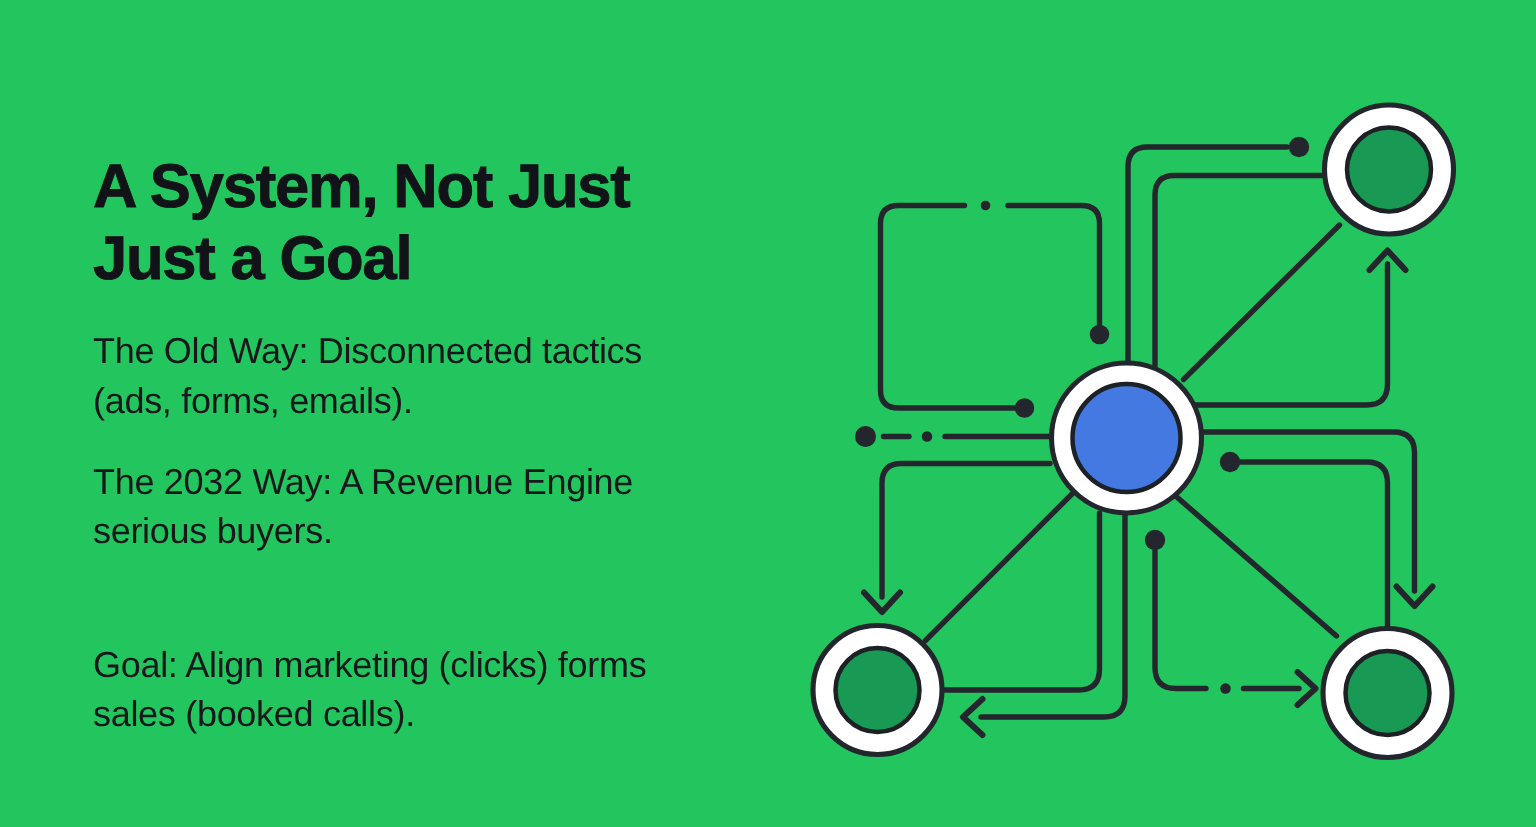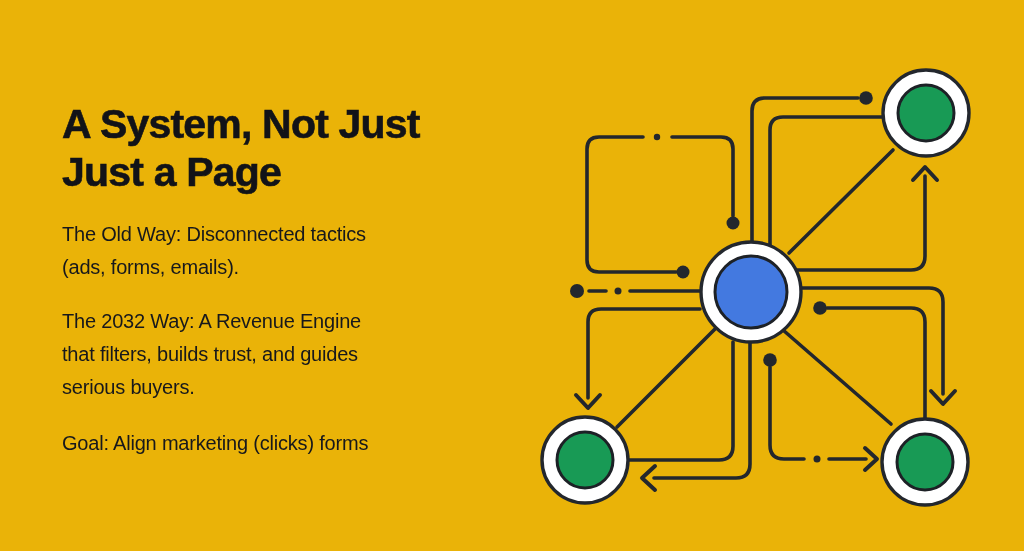--- a/index.html
+++ b/index.html
@@ -1,69 +1,69 @@
 <!DOCTYPE html>
 <html><head>
 <meta charset="utf-8">
 <style>
   html,body{margin:0;padding:0;}
   .stage{
     position:relative;
     width:1024px;height:551px;
-    background:#eab308;
+    background:#22c55e;
     overflow:hidden;
     font-family:"Liberation Sans", sans-serif;
     color:#15161a;
   }
   .headline{
     position:absolute;left:62px;top:100px;
     font-size:41px;line-height:48px;font-weight:bold;
     letter-spacing:-0.8px;color:#121318;
     -webkit-text-stroke:0.6px #121318;
     white-space:nowrap;
   }
   .para{
     position:absolute;left:62px;
-    font-size:20px;line-height:33px;font-weight:400;
+    font-size:24px;line-height:33px;font-weight:400;
     letter-spacing:-0.2px;color:#17181c;
     white-space:nowrap;
   }
   .para-old{top:218px;}
   .para-new{top:305px;}
   .para-goal{top:427px;}
   .diagram-svg{position:absolute;left:0;top:0;}
   .conn{fill:none;stroke:#23272d;stroke-width:3.6px;stroke-linecap:round;stroke-linejoin:round;}
   .arrowhead{fill:none;stroke:#23272d;stroke-width:4px;stroke-linecap:round;stroke-linejoin:round;}
   .dot{fill:#23272d;stroke:none;}
   .ring{stroke:#23272d;stroke-width:3.4px;}
   .core{stroke:#1d2126;stroke-width:3px;}
 </style>
 </head>
 <body>
 
 <div class="stage">
 
   <div class="headline">
     <div>A System, Not Just</div>
-    <div>Just a Page</div>
+    <div>Just a Goal</div>
   </div>
 
   <div class="para para-old">
     <div>The Old Way: Disconnected tactics</div>
     <div>(ads, forms, emails).</div>
   </div>
 
   <div class="para para-new">
     <div>The 2032 Way: A Revenue Engine</div>
-    <div>that filters, builds trust, and guides</div>
     <div>serious buyers.</div>
   </div>
 
   <div class="para para-goal">
     <div>Goal: Align marketing (clicks) forms</div>
+    <div>sales (booked calls).</div>
   </div>
 
   <svg class="diagram-svg" width="1024" height="551" viewBox="0 0 1024 551">
 
     <g>
 
       <path class="conn" d="M 643 137 L 599 137 Q 587 137 587 149 L 587 260 Q 587 272 599 272 L 676 272"></path>
       <circle class="dot" cx="683" cy="272" r="6.5"></circle>
       <circle class="dot" cx="657" cy="137" r="3.2"></circle>
       <path class="conn" d="M 672 137 L 721 137 Q 733 137 733 149 L 733 216"></path>

